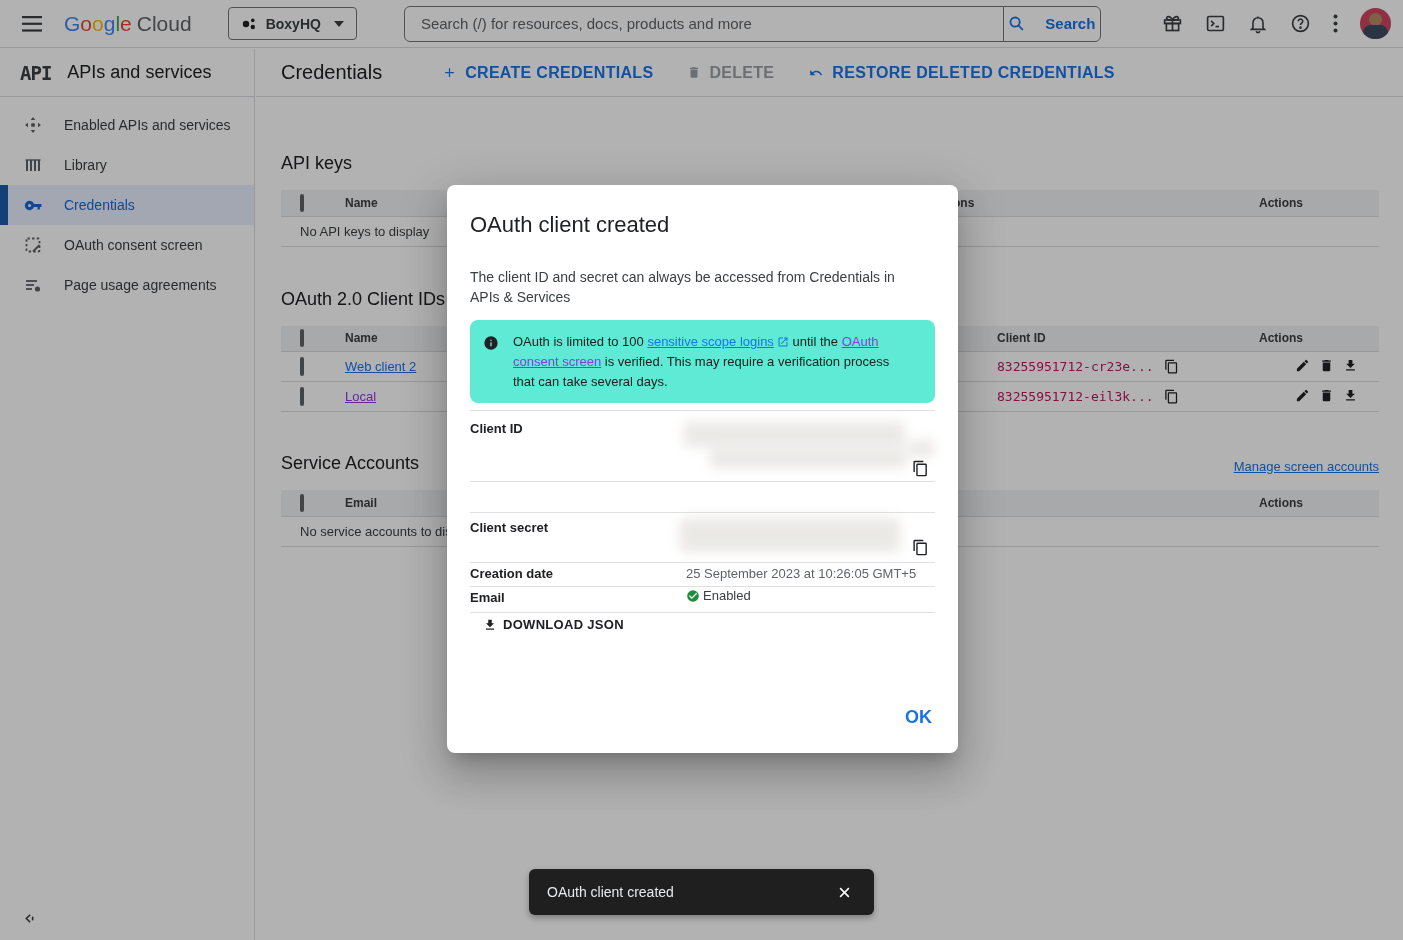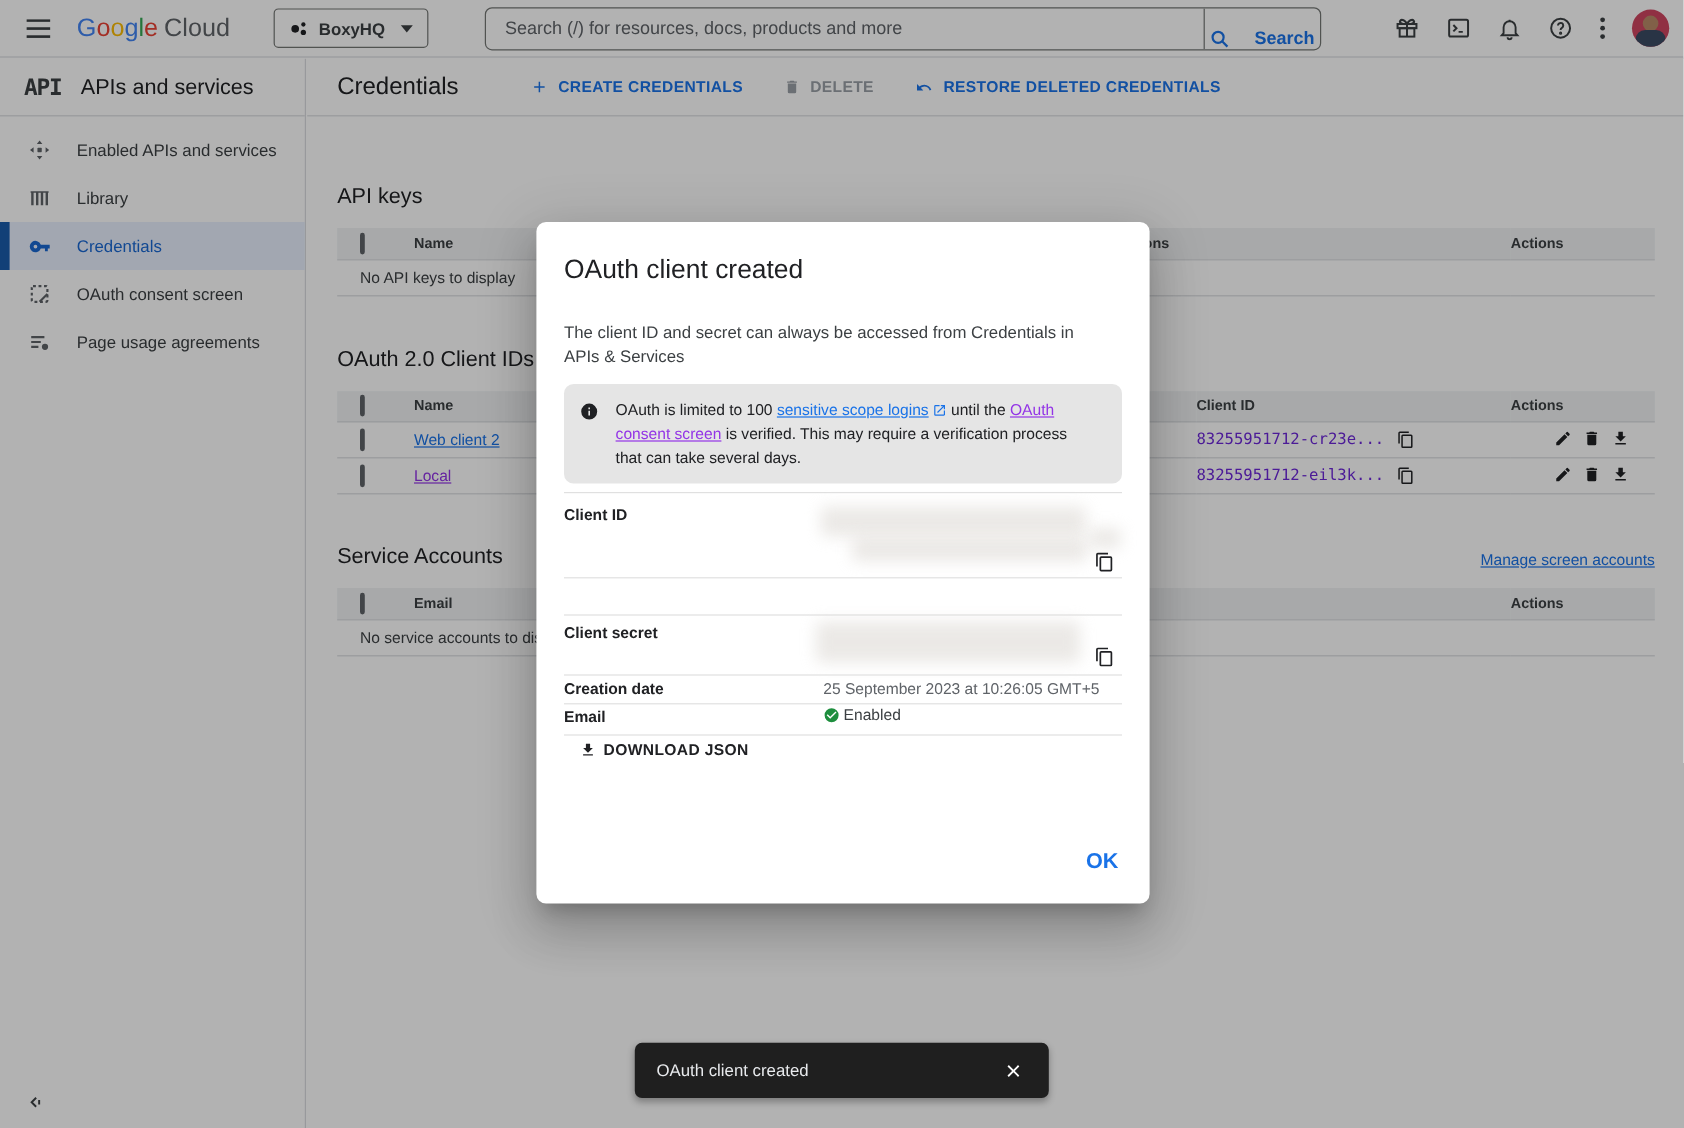--- a/index.html
+++ b/index.html
@@ -19,21 +19,21 @@
   .proj-sel { margin-left:36px; height:33px; min-width:123px; border:1px solid #747775; border-radius:4px;
               display:flex; align-items:center; padding:0 12px; gap:9px; background:#fff; cursor:pointer; }
   .proj-sel .pname { font-size:14px; color:#3c4043; font-weight:700; }
   .caret { width:0; height:0; border-left:5px solid transparent; border-right:5px solid transparent;
            border-top:6px solid #3c4043; margin-left:4px; }
   .searchbar { margin-left:47px; width:697px; height:36px; border:1px solid #747775; border-radius:6px;
                display:flex; align-items:stretch; background:#fff; overflow:hidden; }
   .searchbar input { flex:1; border:none; outline:none; padding:0 16px; font-size:15px;
                      font-family:"Liberation Sans",sans-serif; color:#202124; background:transparent; }
   .searchbar input::placeholder { color:#5f6368; }
-  .search-btn { width:97px; border-left:1px solid #747775; display:flex; align-items:flex-end; justify-content:center;
+  .search-btn { width:97px; border-left:1px solid #747775; display:flex; align-items:center; justify-content:center;
                 gap:20px; color:#1a73e8; font-size:15px; font-weight:700; cursor:pointer; }
   .tb-icons { margin-left:auto; margin-right:12px; display:flex; align-items:center; gap:22px; }
   .tb-ic { color:#3c4043; cursor:pointer; }
   .avatar { width:31px; height:31px; border-radius:50%; background:#cf4560; overflow:hidden; position:relative; cursor:pointer; }
   .avatar .head { position:absolute; left:9px; top:5px; width:13px; height:13px; border-radius:50%; background:#b98a68; }
   .avatar .bod  { position:absolute; left:3px; top:17px; width:25px; height:16px; border-radius:8px 8px 0 0; background:#3b4b63; }
 
   
   .sidebar { position:absolute; top:49px; left:0; width:255px; bottom:0; background:#fff;
              border-right:1px solid #dadce0; z-index:5; }
@@ -46,21 +46,21 @@
   .sb-item .nic { color:#5f6368; width:18px; }
   .sb-item.sel { background:#e8f0fe; color:#1967d2; }
   .sb-item.sel .nic { color:#1967d2; }
   .sb-item.sel::before { content:""; position:absolute; left:0; top:0; bottom:0; width:8px; background:#1b5cab; }
   .sb-collapse { position:absolute; left:22px; bottom:14px; color:#3c4043; cursor:pointer; }
 
   
   .main { position:absolute; top:49px; left:256px; right:0; bottom:0; background:#fff; }
   .mtoolbar { height:48px; border-bottom:1px solid #dadce0; display:flex; align-items:center; padding-left:25px; }
   .mtitle { font-size:20px; color:#202124; }
-  .tbtn { display:flex; align-items:center; gap:8px; font-size:13px; font-weight:700; letter-spacing:.3px;
+  .tbtn { display:flex; align-items:center; gap:8px; font-size:16px; font-weight:700; letter-spacing:.3px;
           color:#1a73e8; cursor:pointer; white-space:nowrap; }
   .tbtn.disabled { color:#9aa0a6; cursor:default; }
   .mbody { padding:27px 24px 0 25px; }
   .intro { font-size:13px; color:#202124; }
   a.lnk { color:#1a73e8; text-decoration:underline; cursor:pointer; }
   a.vlnk { color:#9334e6; text-decoration:underline; cursor:pointer; }
   .ext { display:inline-block; vertical-align:-2px; margin-left:3px; }
   .sect-h { font-size:18px; font-weight:400; color:#202124; }
   .sect-h.apikeys { margin-top:29px; }
   .sect-h.oauth { margin-top:42px; }
@@ -68,32 +68,32 @@
   .manage-link { font-size:13px; }
 
   table.gtab { width:100%; border-collapse:collapse; margin-top:16px; }
   table.gtab th { background:#f1f3f4; height:26px; font-size:12px; font-weight:700; color:#3c4043;
                   text-align:left; padding:0; border-bottom:1px solid #dadce0; }
   table.gtab td { height:30px; font-size:13px; color:#3c4043; border-bottom:1px solid #dadce0; padding:0; }
   th.actions, td.actions { text-align:right; padding-right:21px !important; color:#5f6368; }
   .ckcol { width:64px; padding-left:19px !important; }
   .checkbox { width:15px; height:15px; border:2px solid #5f6368; border-radius:2px; background:transparent; cursor:pointer; }
   .empty { color:#5f6368; padding-left:19px !important; }
-  .mono { font-family:"DejaVu Sans Mono", monospace; font-size:13px; color:#6d28d9; }
+  .mono { font-family:"DejaVu Sans Mono", monospace; font-size:13px; color:#be185d; }
   .cidcell { display:flex; align-items:center; gap:10px; }
   .rowic { color:#202124; cursor:pointer; display:inline-flex; }
   .actwrap { display:inline-flex; gap:9px; align-items:center; }
 
   
   .scrim { position:absolute; inset:0; background:rgba(0,0,0,0.3); z-index:40; }
   .modal { position:absolute; left:447px; top:185px; width:511px; height:568px; background:#fff; border-radius:8px;
            z-index:50; box-shadow:0 11px 15px -7px rgba(0,0,0,.2), 0 24px 38px 3px rgba(0,0,0,.14), 0 9px 46px 8px rgba(0,0,0,.12); }
   .m-title { position:absolute; left:23px; top:27px; font-size:22px; color:#202124; }
   .m-sub { position:absolute; left:23px; top:82px; width:450px; font-size:14px; line-height:20px; color:#3c4043; }
-  .m-info { position:absolute; left:23px; top:135px; width:465px; height:83px; background:#e5e5e5; border-radius:8px;
+  .m-info { position:absolute; left:23px; top:135px; width:465px; height:83px; background:#5eead4; border-radius:8px;
             display:flex; padding:12px 28px 12px 13px; gap:14px; }
   .m-info .itxt { font-size:13px; line-height:20px; color:#202124; }
   .hr { position:absolute; left:23px; width:465px; height:1px; background:#e0e0e0; }
   .kv-label { position:absolute; left:23px; font-size:13px; font-weight:700; color:#202124; }
   .kv-val { position:absolute; font-size:13px; color:#5f6368; }
   .redact { position:absolute; border-radius:4px; background:#dbd7d2; filter:blur(6px); opacity:.55; }
   .copy-btn { position:absolute; color:#202124; cursor:pointer; }
   .status-wrap { position:absolute; left:239px; top:403px; display:flex; align-items:center; gap:3px; font-size:13px; color:#3c4043; }
   .dl-btn { position:absolute; left:36px; top:432px; display:flex; align-items:center; gap:6px; font-size:13px;
             font-weight:700; letter-spacing:.3px; color:#202124; cursor:pointer; }

